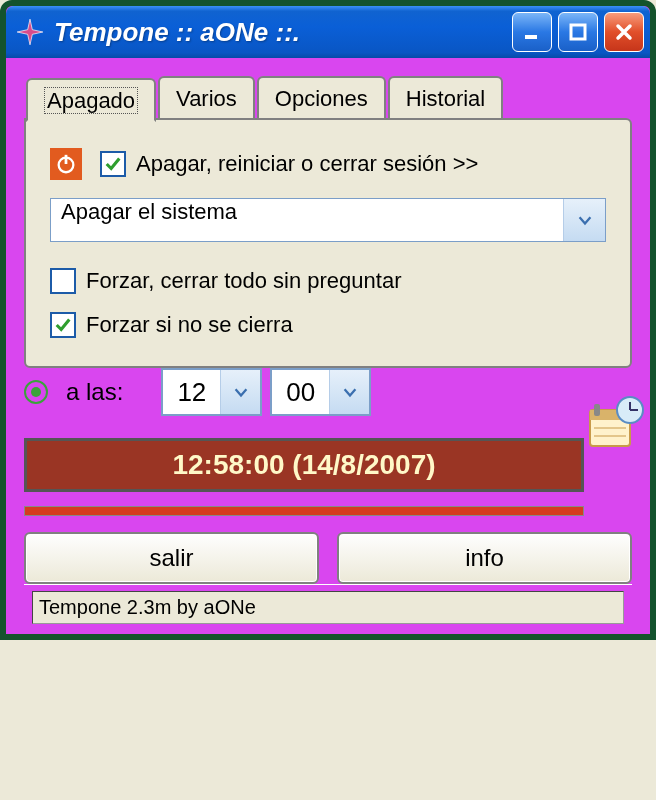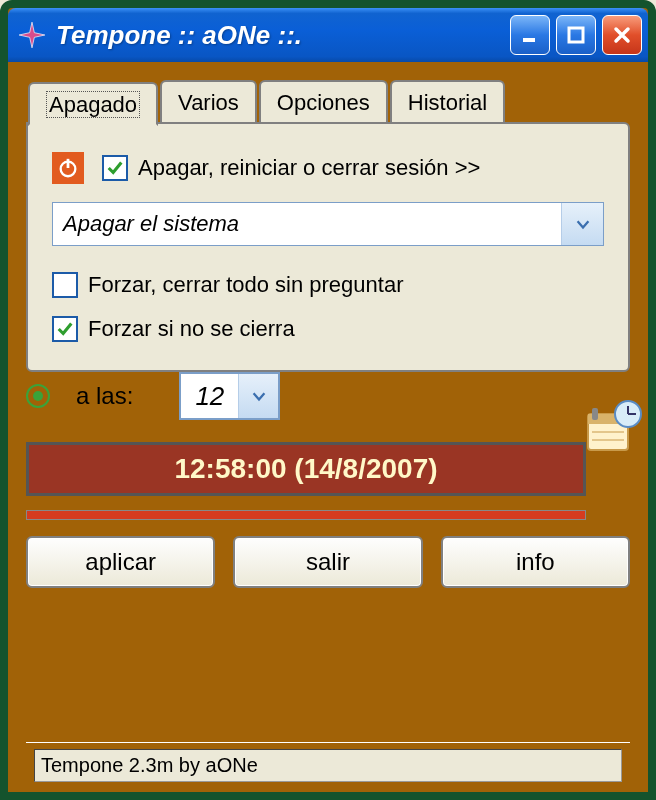--- a/index.html
+++ b/index.html
@@ -6,26 +6,26 @@
 body {
   font-family: Tahoma, Arial, sans-serif;
   font-size: 19px;
   background: #ece9d8;
   width: 656px;
   height: 800px;
   overflow: hidden;
 }
 .window {
   width: 656px;
-  height: 800px;
-  border: 8px solid #14532d;
+  height: 640px;
+  border: 6px solid #14532d;
   border-radius: 12px 12px 0 0;
   display: flex;
   flex-direction: column;
-  background: #a16207;
+  background: #d946ef;
 }
 .titlebar {
   height: 54px;
   background: linear-gradient(to bottom, #3b90f7 0%, #1063d0 10%, #0a5fd7 40%, #0956c4 90%, #074aa8 100%);
   display: flex;
   align-items: center;
   color: white;
   padding: 0 6px 0 10px;
   border-radius: 8px 8px 0 0;
 }
@@ -127,44 +127,42 @@
 }
 .checkbox.checked svg { display: block; }
 .checkbox svg { display: none; width: 18px; height: 18px; }
 .cb-label { font-size: 22px; }
 .combo {
   display: flex;
   border: 1px solid #7b9ec8;
   background: white;
   width: 100%;
   height: 44px;
-  align-items: center;
   margin-top: 6px;
   margin-bottom: 26px;
-  font-style: italic;
 }
 .combo .combo-text {
   flex: 1;
   padding: 0 10px;
   font-size: 22px;
 }
 .combo .combo-arrow {
   width: 42px;
   height: 100%;
   display: flex;
   align-items: center;
   justify-content: center;
   background: linear-gradient(to bottom, #e6f0fa, #c5dbf2);
   border-left: 1px solid #b5cde8;
 }
 .combo .combo-arrow svg { width: 18px; height: 18px; }
 .time-section {
   display: flex;
   align-items: center;
-  gap: 16px;
+  gap: 8px;
   position: relative;
 }
 .radio {
   width: 24px; height: 24px;
   border: 2px solid #3aa33a;
   border-radius: 50%;
   display: inline-flex;
   align-items: center;
   justify-content: center;
   margin-right: 10px;
@@ -181,21 +179,20 @@
   border: 2px solid #7b9ec8;
   background: white;
   height: 48px;
   align-items: center;
 }
 .spinner .val {
   padding: 0 14px;
   font-size: 26px;
   min-width: 36px;
   text-align: center;
-  font-style: italic;
 }
 .spinner .arrow {
   width: 40px; height: 100%;
   display: flex;
   align-items: center;
   justify-content: center;
   background: linear-gradient(to bottom, #e6f0fa, #c5dbf2);
   border-left: 1px solid #b5cde8;
 }
 .spinner .arrow svg { width: 18px; height: 18px; }
@@ -333,20 +330,28 @@
     </div>
 
     <div class="time-section">
       <div class="radio">
           <div class="dot"></div>
         </div>
       <span class="time-label">a las:</span>
 
       <div class="spinner">
         <div class="val">12</div>
+        <div class="arrow">
+            <svg viewBox="0 0 20 20">
+              <path d="M4 7 L10 14 L16 7" fill="none" stroke="#3b6faf" stroke-width="2.5"></path>
+            </svg>
+          </div>
+      </div>
+      <div class="spinner">
+        <div class="val">00</div>
         <div class="arrow">
             <svg viewBox="0 0 20 20">
               <path d="M4 7 L10 14 L16 7" fill="none" stroke="#3b6faf" stroke-width="2.5"></path>
             </svg>
           </div>
       </div>
 
       <div class="cal-icon">
         <svg width="60" height="56" viewBox="0 0 60 56">
           <rect x="4" y="14" width="40" height="36" rx="3" fill="#fff2cc" stroke="#c89a4a" stroke-width="2"></rect>
@@ -359,21 +364,20 @@
           <line x1="44" y1="14" x2="44" y2="6" stroke="#336" stroke-width="2"></line>
           <line x1="44" y1="14" x2="52" y2="14" stroke="#336" stroke-width="2"></line>
         </svg>
       </div>
     </div>
 
     <div class="clock-display">12:58:00 (14/8/2007)</div>
     <div class="progress-bar"></div>
 
     <div class="buttons">
-      <div class="btn">aplicar</div>
       <div class="btn">salir</div>
       <div class="btn">info</div>
     </div>
 
     <div class="statusbar">
       <div class="inner">Tempone 2.3m by aONe</div>
     </div>
   </div>
 </div>
 

